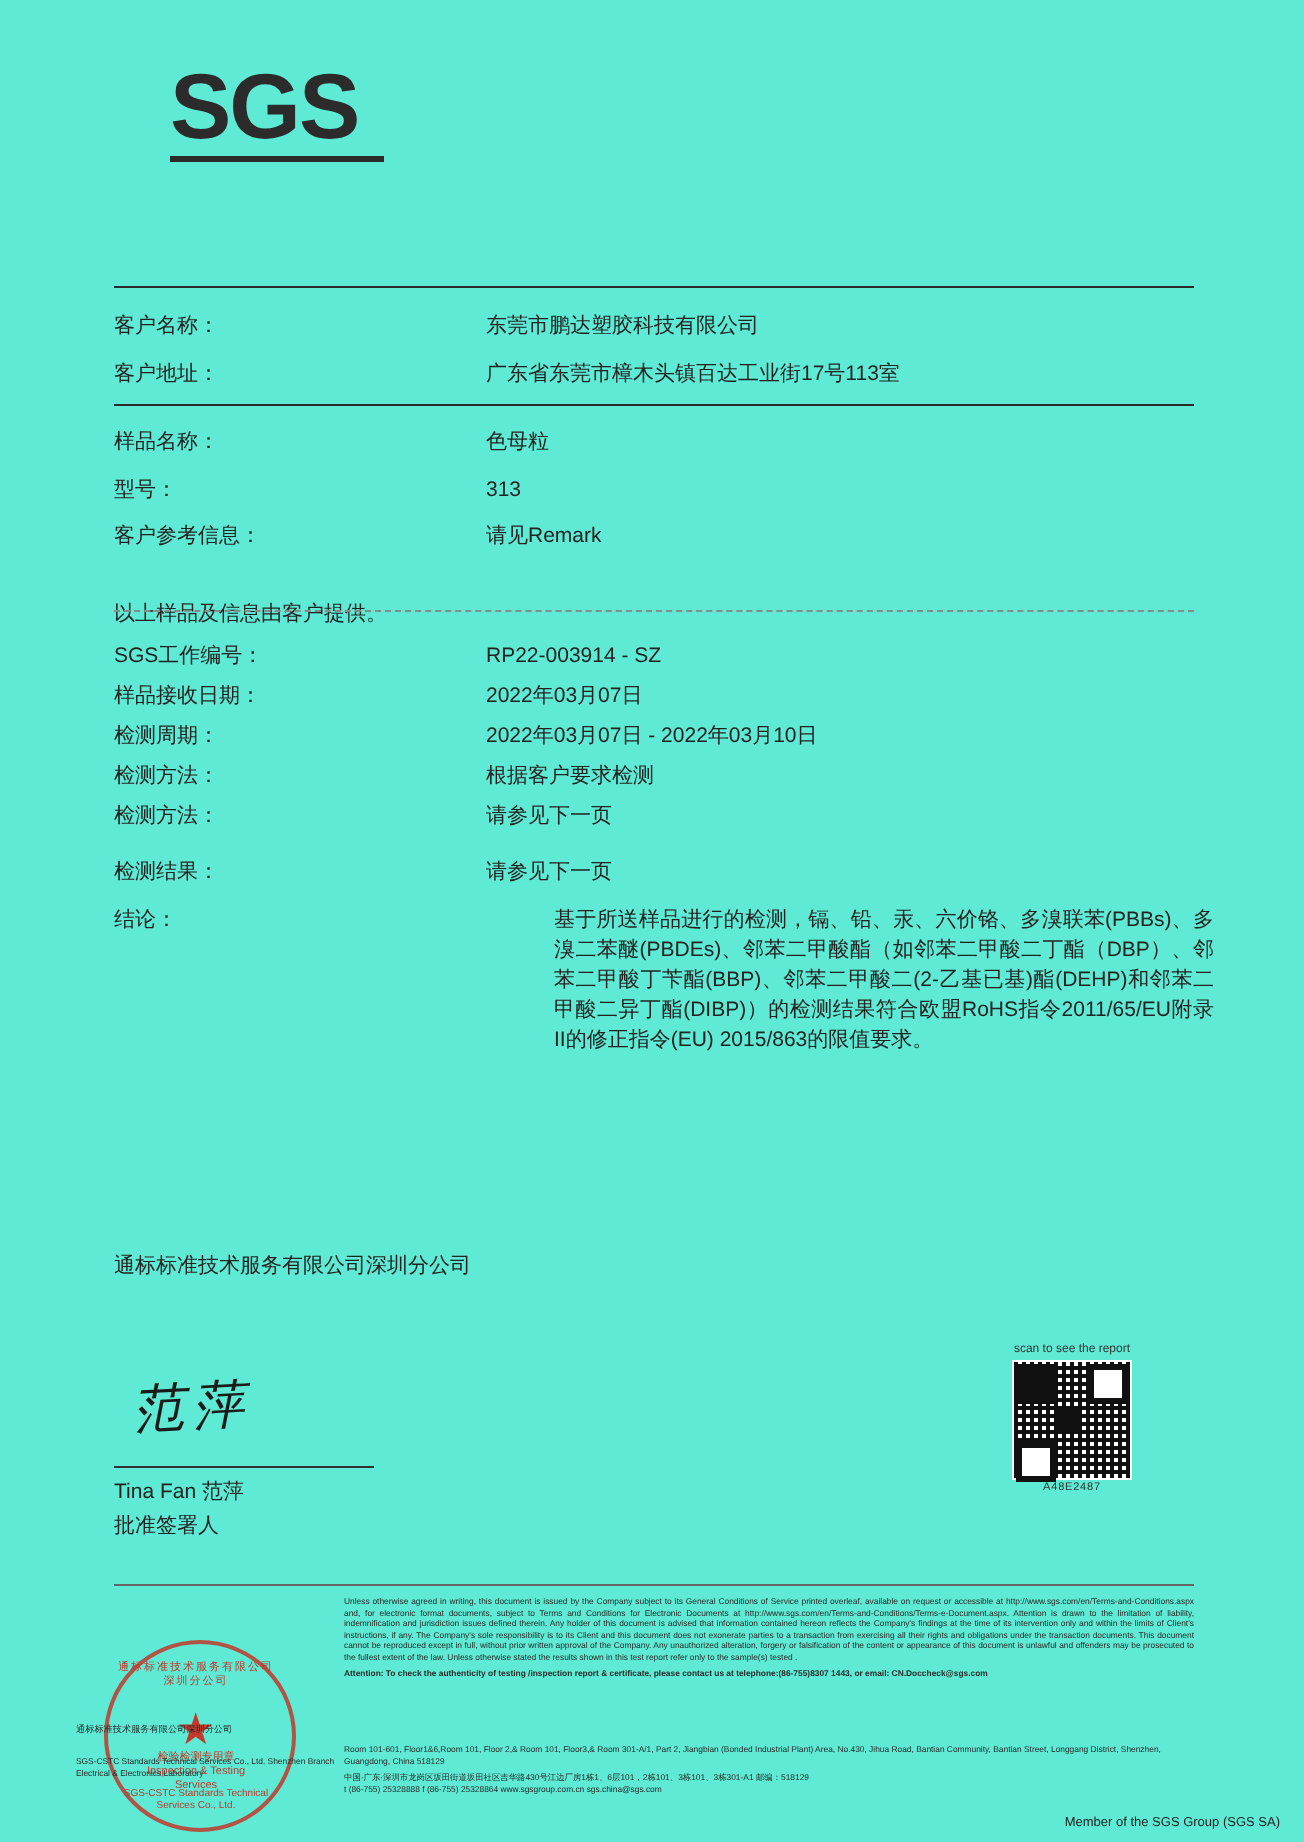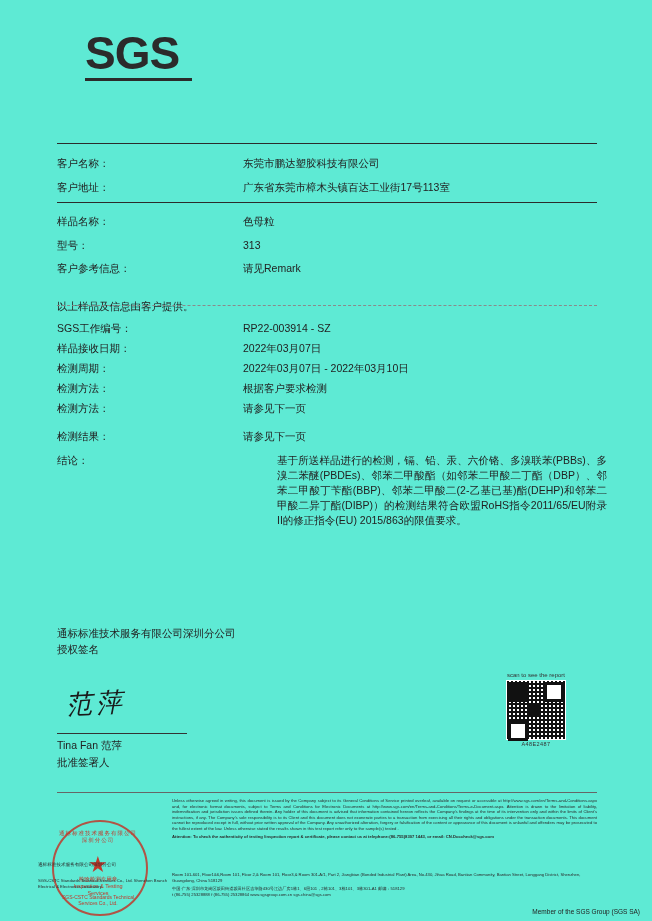--- a/index.html
+++ b/index.html
@@ -413,21 +413,20 @@
     <span class="value">请参见下一页</span>
   </div>
 
   <div class="field" style="left:57px; top:453px; width:540px;">
     <span class="label">结论：</span>
     <span class="concl-text">基于所送样品进行的检测，镉、铅、汞、六价铬、多溴联苯(PBBs)、多溴二苯醚(PBDEs)、邻苯二甲酸酯（如邻苯二甲酸二丁酯（DBP）、邻苯二甲酸丁苄酯(BBP)、邻苯二甲酸二(2-乙基已基)酯(DEHP)和邻苯二甲酸二异丁酯(DIBP)）的检测结果符合欧盟RoHS指令2011/65/EU附录II的修正指令(EU) 2015/863的限值要求。</span>
   </div>
 
   <div class="sig-org">
     <div>通标标准技术服务有限公司深圳分公司</div>
-    <div>授权签名</div>
   </div>
   <div class="sig-script">范萍</div>
   <div class="sig-line"></div>
   <div class="sig-name">Tina Fan 范萍</div>
   <div class="sig-role">批准签署人</div>
 
   <div class="qr-block">
     <div class="qr-caption">scan to see the report</div>
     <div class="qr-img">
       <span class="qr-corner-tr"></span>

